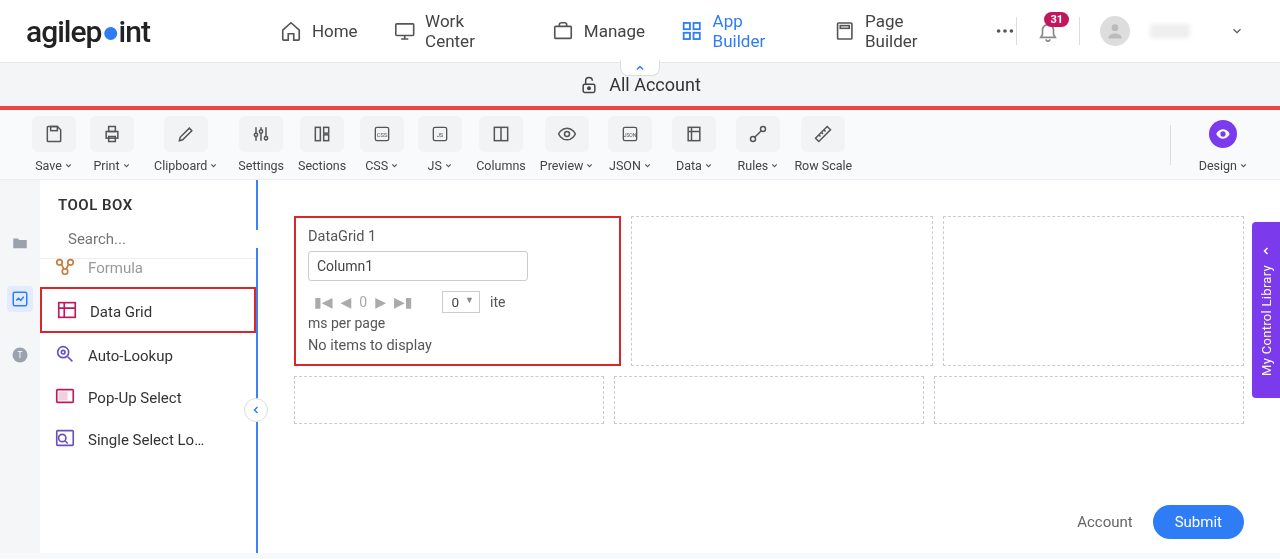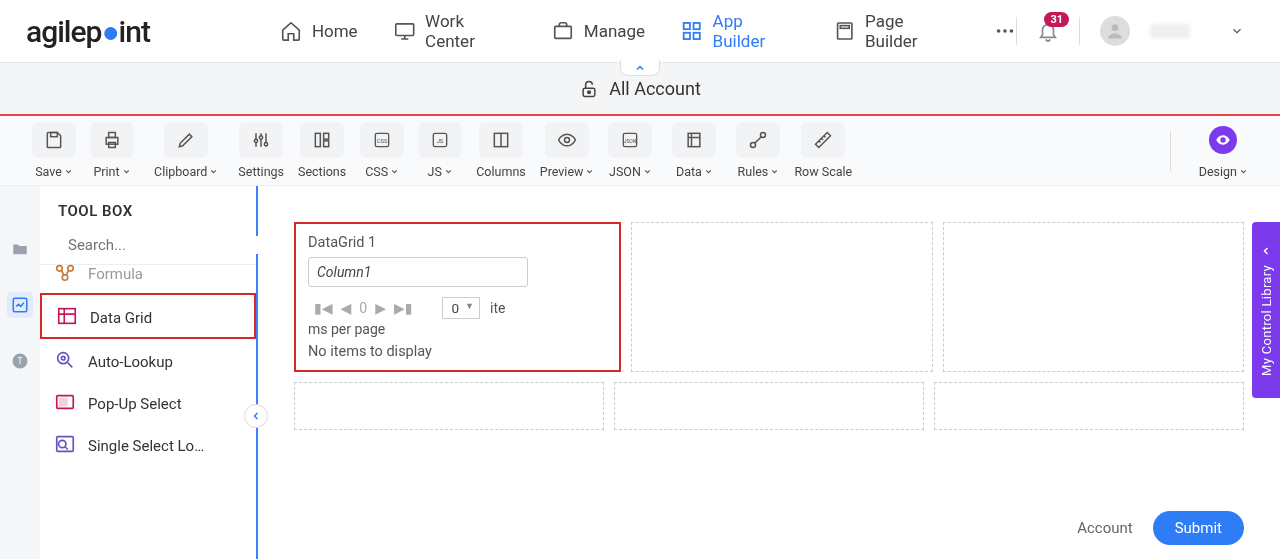--- a/index.html
+++ b/index.html
@@ -18,21 +18,21 @@
 .bell-wrap { position:relative; }
 .badge { position:absolute; top:-8px; right:-10px; background:#c2185b; color:#fff; border-radius:10px; font-size:11px; padding:1px 6px; font-weight:bold;margin-left:12px; }
 .avatar { width:30px; height:30px; border-radius:50%; background:#ddd; display:flex; align-items:center; justify-content:center; }
 .username { width:40px; height:14px; background:#eee; border-radius:3px; filter:blur(2px); }
 .chev-down { margin-left:20px; }
 
 
 .collapse-tab { position:absolute; top:60px; left:50%; transform:translateX(-50%); width:40px; height:16px; background:#fff; border:1px solid #ddd; border-top:none; border-radius:0 0 8px 8px; display:flex; align-items:center; justify-content:center; cursor:pointer; z-index:5; }
 
 
-.context-bar { height:54px; background:#f3f5f7; border-top:1px solid #e5e7eb; border-bottom:2px solid #ef4444; display:flex; align-items:center; justify-content:center; gap:10px; color:#333; font-size:18px; }
+.context-bar { height:48px; background:#f3f5f7; border-top:1px solid #e5e7eb; border-bottom:4px solid #ef4444; display:flex; align-items:center; justify-content:center; gap:10px; color:#333; font-size:18px; }
 
 
 .toolbar { height:70px; background:#f9fafb; display:flex; align-items:center; padding:0 32px; border-bottom:1px solid #eceef1; }
 .tool-group { display:flex; gap:14px; }
 .tool-btn { display:flex; flex-direction:column; align-items:center; gap:6px; cursor:pointer; }
 .tool-icon { width:44px; height:36px; background:#f1f3f5; border-radius:6px; display:flex; align-items:center; justify-content:center; }
 .tool-label { font-size:12.5px; color:#444; display:flex; align-items:center; gap:2px; }
 .tool-sep { width:20px; }
 .toolbar-spacer { flex:1; }
 .tool-divider { width:1px; height:40px; background:#ddd; margin:0 28px; }
@@ -60,21 +60,21 @@
 .tool-item.selected { border:2px solid #d62828; }
 .collapse-side { position:absolute; right:-12px; top:218px; width:24px; height:24px; border-radius:50%; background:#fff; border:1px solid #ddd; display:flex; align-items:center; justify-content:center; cursor:pointer; z-index:3; }
 
 
 .canvas { flex:1; background:#fff; padding:36px 36px 20px 36px; position:relative; }
 .grid-row { display:flex; gap:10px; margin-bottom:10px; }
 .drop-cell { flex:1; border:1px dashed #c7cdd4; min-height:150px; background:#fff; }
 .drop-cell.short { min-height:48px; }
 .widget-cell { border:2px solid #d62828; padding:10px 12px 8px; }
 .widget-title { font-size:14.5px; color:#555; margin-bottom:6px; }
-.col-input { width:220px; border:1px solid #ccc; border-radius:3px; padding:6px 8px; font-size:14px; color:#444;font-style:italic; }
+.col-input { width:220px; border:1px solid #ccc; border-radius:3px; padding:6px 8px; font-size:14px; color:#444; }
 .pager { display:flex; align-items:center; gap:10px; margin-top:10px; font-size:14px; color:#666; }
 .pager-btns { display:flex; align-items:center; gap:8px; margin-left:6px; }
 .pager-btns span { color:#aaa; cursor:pointer; }
 .page-num { color:#444; }
 .page-select { border:1px solid #ccc; padding:2px 20px 2px 8px; font-size:13.5px; color:#444; position:relative; }
 .page-select::after { content:"▼"; font-size:9px; color:#888; position:absolute; right:5px; top:3px; }
 .items-wrap { font-size:14px; color:#555; }
 .no-items { text-align:left; font-size:14.5px; color:#555; margin-top:6px; padding-right:100px; }
 .actions { position:absolute; bottom:14px; right:36px; display:flex; gap:20px; align-items:center; }
 .btn-cancel { color:#666; font-size:15px; cursor:pointer; }

